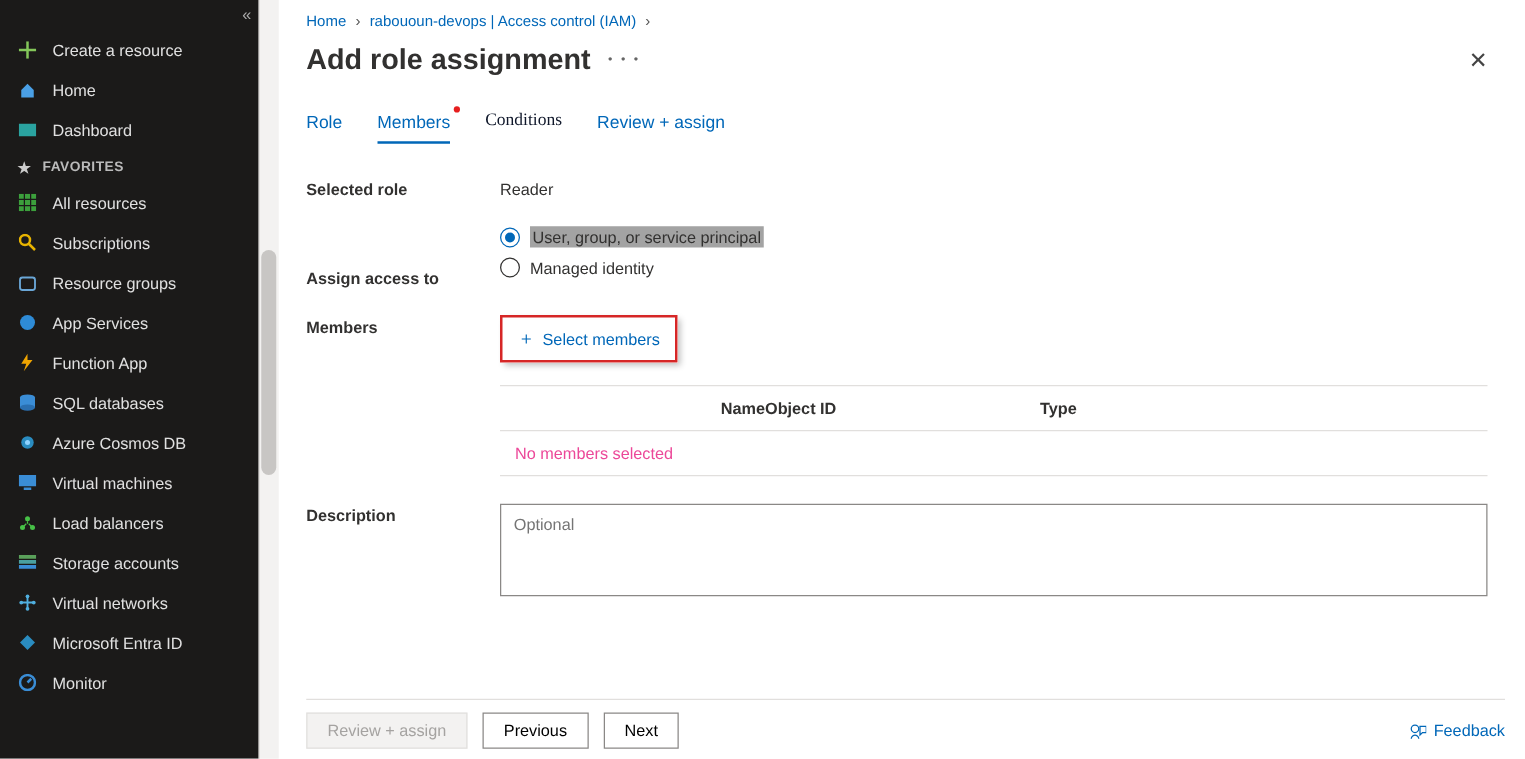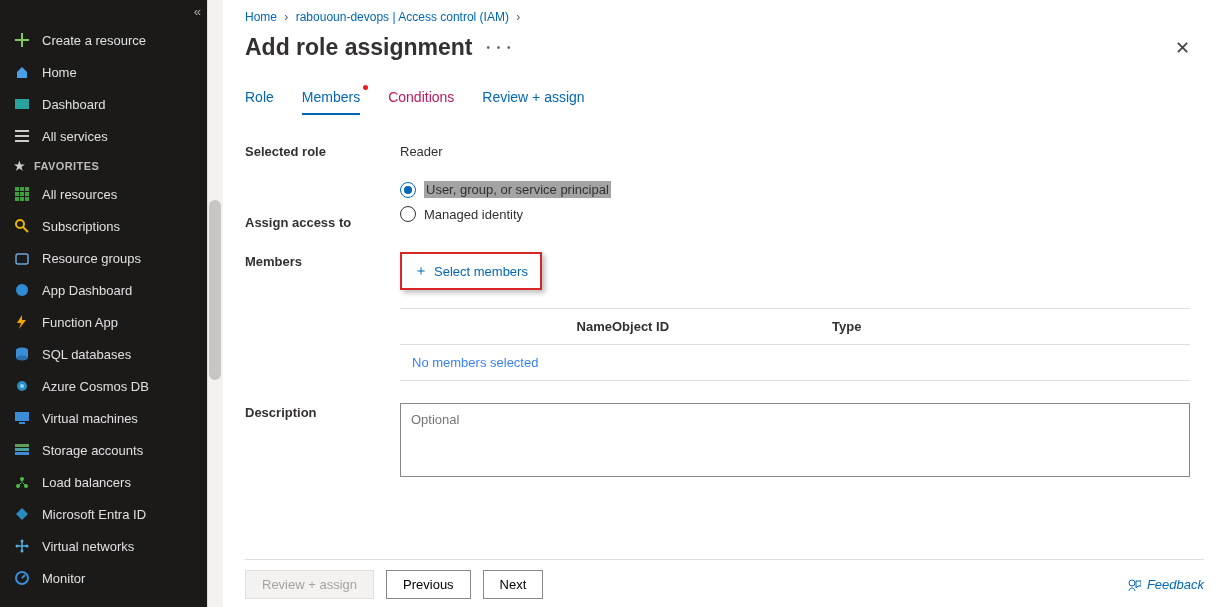--- a/index.html
+++ b/index.html
@@ -24,21 +24,21 @@
   .breadcrumb { font-size: 12px; color: #0067b8; }
   .breadcrumb .sep { color: #555; padding: 0 4px; }
   .page-title-row { display: flex; align-items: center; margin-top: 10px; margin-bottom: 28px; }
   .page-title { font-size: 23px; font-weight: 600; color: #323130; }
   .title-more { margin-left: 14px; color: #666; letter-spacing: 2px; font-size: 10px; }
   .close-x { margin-left: auto; font-size: 18px; color: #444; cursor: pointer; font-weight: 300; }
 
   .tabs { display: flex; gap: 28px; border-bottom: 1px solid transparent; margin-bottom: 26px; }
   .tab { font-size: 14px; color: #0067b8; cursor: pointer; padding-bottom: 8px; position: relative; }
   .tab.active { font-weight: 400; border-bottom: 2px solid #0067b8; }
-  .tab.disabled { color: #be185d; cursor: default; }
+  .tab.disabled { color: #0f172a; cursor: default; font-family: Liberation Serif, serif; }
   .tab .dot { position: absolute; top: -4px; right: -8px; width: 5px; height: 5px; background: #e61e1e; border-radius: 50%; }
 
   .form-row { display: flex; margin-bottom: 22px; align-items: flex-end; }
   .form-label { width: 155px; font-weight: 600; font-size: 13px; padding-top: 2px; }
   .form-val { flex: 1; font-size: 13px; }
 
   .radio-row { display: flex; align-items: center; margin-bottom: 8px; }
   .radio { width: 16px; height: 16px; border-radius: 50%; border: 1px solid #323130; margin-right: 8px; display: flex; align-items: center; justify-content: center; }
   .radio.checked { border-color: #0067b8; }
   .radio.checked::after { content: ""; width: 8px; height: 8px; background: #0067b8; border-radius: 50%; }
@@ -46,29 +46,29 @@
 
   .select-members-box { border: 2px solid #d62626; padding: 8px 12px; display: inline-flex; align-items: center; gap: 6px; color: #0067b8; box-shadow: 3px 3px 5px rgba(0,0,0,0.25); cursor: pointer; }
   .plus { font-size: 14px; }
 
   .members-table { margin-top: 18px; border-top: 1px solid #e1dfdd; }
   .mt-head, .mt-row { display: flex; padding: 10px 12px; }
   .mt-head { font-weight: 600; border-bottom: 1px solid #e1dfdd; }
   .mt-col1 { width: 200px; text-align: right; }
   .mt-col2 { width: 220px; }
   .mt-col3 { flex: 1; }
-  .mt-empty { padding: 10px 12px; color: #3b82f6; border-bottom: 1px solid #e1dfdd; }
+  .mt-empty { padding: 10px 12px; color: #ec4899; border-bottom: 1px solid #e1dfdd; }
 
   .desc-area { width: 100%; height: 74px; border: 1px solid #8a8886; padding: 8px 10px; font-size: 13px; color: #888; font-family: inherit; resize: none; }
 
   
   .footer { position: absolute; left: 38px; right: 16px; bottom: 8px; display: flex; align-items: center; gap: 12px; padding-top: 10px; border-top: 1px solid #e1dfdd; }
   .btn { padding: 6px 16px; font-size: 13px; border: 1px solid #8a8886; background: #fff; cursor: pointer; }
   .btn.primary-disabled { background: #f3f2f1; color: #a5a3a1; border-color: #e1dfdd; cursor: not-allowed; }
-  .feedback { margin-left: auto; color: #0067b8; display: flex; align-items: flex-end; gap: 6px; cursor: pointer; font-size: 13px; font-style: italic; }
+  .feedback { margin-left: auto; color: #0067b8; display: flex; align-items: flex-end; gap: 6px; cursor: pointer; font-size: 13px; }
 
   
   svg { display: block; }
 </style>
 </head>
 <body>
 
 <div class="sidebar">
   <div class="collapse">«</div>
 
@@ -88,28 +88,20 @@
       </span>
     <span class="label">Home</span>
   </div>
   <div class="side-item">
     <span class="icon">
         <svg width="14" height="12">
           <rect width="14" height="10" y="1" fill="#2aa3a0"></rect>
         </svg>
       </span>
     <span class="label">Dashboard</span>
-  </div>
-  <div class="side-item">
-    <span class="icon">
-        <svg width="14" height="12">
-          <path d="M0 1h14M0 6h14M0 11h14" stroke="#ccc" stroke-width="2"></path>
-        </svg>
-      </span>
-    <span class="label">All services</span>
   </div>
 
   <div class="fav-header">FAVORITES</div>
 
   <div class="side-item">
     <span class="icon">
         <svg width="14" height="14">
           <rect width="4" height="4" fill="#3ca03c"></rect>
           <rect x="5" width="4" height="4" fill="#3ca03c"></rect>
           <rect x="10" width="4" height="4" fill="#3ca03c"></rect>
@@ -139,21 +131,21 @@
         </svg>
       </span>
     <span class="label">Resource groups</span>
   </div>
   <div class="side-item">
     <span class="icon">
         <svg width="14" height="14">
           <circle cx="7" cy="7" r="6" fill="#2e8bd6"></circle>
         </svg>
       </span>
-    <span class="label">App Dashboard</span>
+    <span class="label">App Services</span>
   </div>
   <div class="side-item">
     <span class="icon">
         <svg width="12" height="14">
           <path d="M6 0L1 8h4l-2 6 7-9H6z" fill="#f0a500"></path>
         </svg>
       </span>
     <span class="label">Function App</span>
   </div>
   <div class="side-item">
@@ -176,61 +168,61 @@
     <span class="label">Azure Cosmos DB</span>
   </div>
   <div class="side-item">
     <span class="icon">
         <svg width="14" height="12">
           <rect width="14" height="9" fill="#3a8dd6"></rect>
           <rect x="4" y="10" width="6" height="2" fill="#3a8dd6"></rect>
         </svg>
       </span>
     <span class="label">Virtual machines</span>
+  </div>
+  <div class="side-item">
+    <span class="icon">
+        <svg width="14" height="14">
+          <circle cx="7" cy="4" r="2" fill="#47c147"></circle>
+          <circle cx="3" cy="11" r="2" fill="#47c147"></circle>
+          <circle cx="11" cy="11" r="2" fill="#47c147"></circle>
+          <path d="M7 6v2M6 8l-2 2M8 8l2 2" stroke="#47c147"></path>
+        </svg>
+      </span>
+    <span class="label">Load balancers</span>
   </div>
   <div class="side-item">
     <span class="icon">
         <svg width="14" height="12">
           <rect width="14" height="3" fill="#5aa05a"></rect>
           <rect y="4" width="14" height="3" fill="#4aa0a0"></rect>
           <rect y="8" width="14" height="3" fill="#3a8dd6"></rect>
         </svg>
       </span>
     <span class="label">Storage accounts</span>
-  </div>
-  <div class="side-item">
-    <span class="icon">
-        <svg width="14" height="14">
-          <circle cx="7" cy="4" r="2" fill="#47c147"></circle>
-          <circle cx="3" cy="11" r="2" fill="#47c147"></circle>
-          <circle cx="11" cy="11" r="2" fill="#47c147"></circle>
-          <path d="M7 6v2M6 8l-2 2M8 8l2 2" stroke="#47c147"></path>
-        </svg>
-      </span>
-    <span class="label">Load balancers</span>
-  </div>
-  <div class="side-item">
-    <span class="icon">
-        <svg width="14" height="14">
-          <path d="M7 1l6 6-6 6-6-6z" fill="#2a8cc0"></path>
-        </svg>
-      </span>
-    <span class="label">Microsoft Entra ID</span>
   </div>
   <div class="side-item">
     <span class="icon">
         <svg width="14" height="14">
           <path d="M2 7h10M7 2v10" stroke="#50b0e0" stroke-width="1.5"></path>
           <circle cx="2" cy="7" r="1.5" fill="#50b0e0"></circle>
           <circle cx="12" cy="7" r="1.5" fill="#50b0e0"></circle>
           <circle cx="7" cy="2" r="1.5" fill="#50b0e0"></circle>
           <circle cx="7" cy="12" r="1.5" fill="#50b0e0"></circle>
         </svg>
       </span>
     <span class="label">Virtual networks</span>
+  </div>
+  <div class="side-item">
+    <span class="icon">
+        <svg width="14" height="14">
+          <path d="M7 1l6 6-6 6-6-6z" fill="#2a8cc0"></path>
+        </svg>
+      </span>
+    <span class="label">Microsoft Entra ID</span>
   </div>
   <div class="side-item">
     <span class="icon">
         <svg width="14" height="14">
           <circle cx="7" cy="7" r="6" fill="none" stroke="#3a8dd6" stroke-width="2"></circle>
           <path d="M7 7l3-3" stroke="#3a8dd6" stroke-width="2"></path>
         </svg>
       </span>
     <span class="label">Monitor</span>
   </div>

